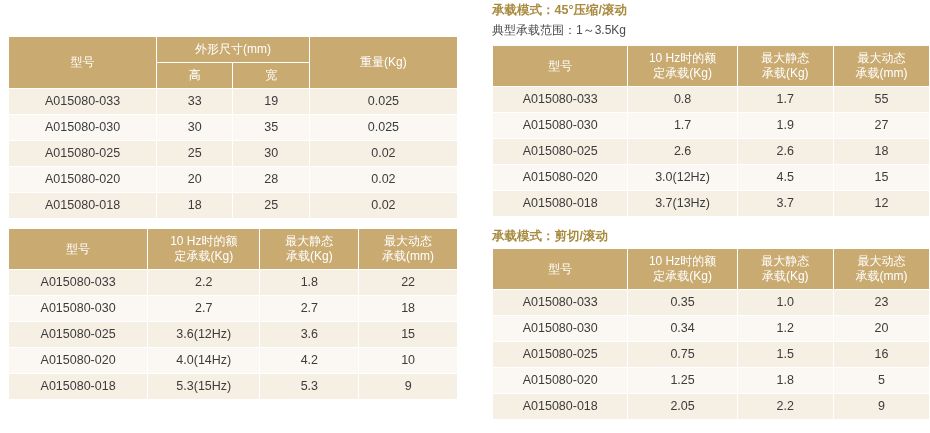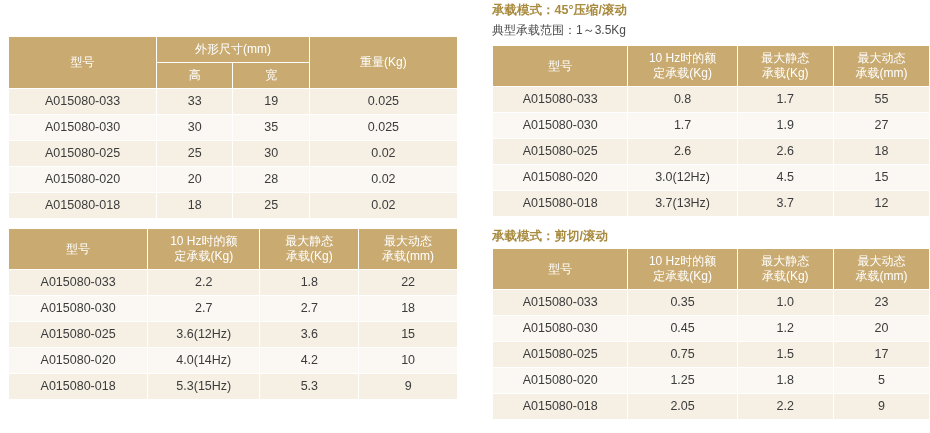--- a/index.html
+++ b/index.html
@@ -284,29 +284,29 @@
     </thead>
     <tbody>
       <tr>
         <td>A015080-033</td>
         <td>0.35</td>
         <td>1.0</td>
         <td>23</td>
       </tr>
       <tr>
         <td>A015080-030</td>
-        <td>0.45</td>
+        <td>0.34</td>
         <td>1.2</td>
         <td>20</td>
       </tr>
       <tr>
         <td>A015080-025</td>
         <td>0.75</td>
         <td>1.5</td>
-        <td>17</td>
+        <td>16</td>
       </tr>
       <tr>
         <td>A015080-020</td>
         <td>1.25</td>
         <td>1.8</td>
         <td>5</td>
       </tr>
       <tr>
         <td>A015080-018</td>
         <td>2.05</td>

